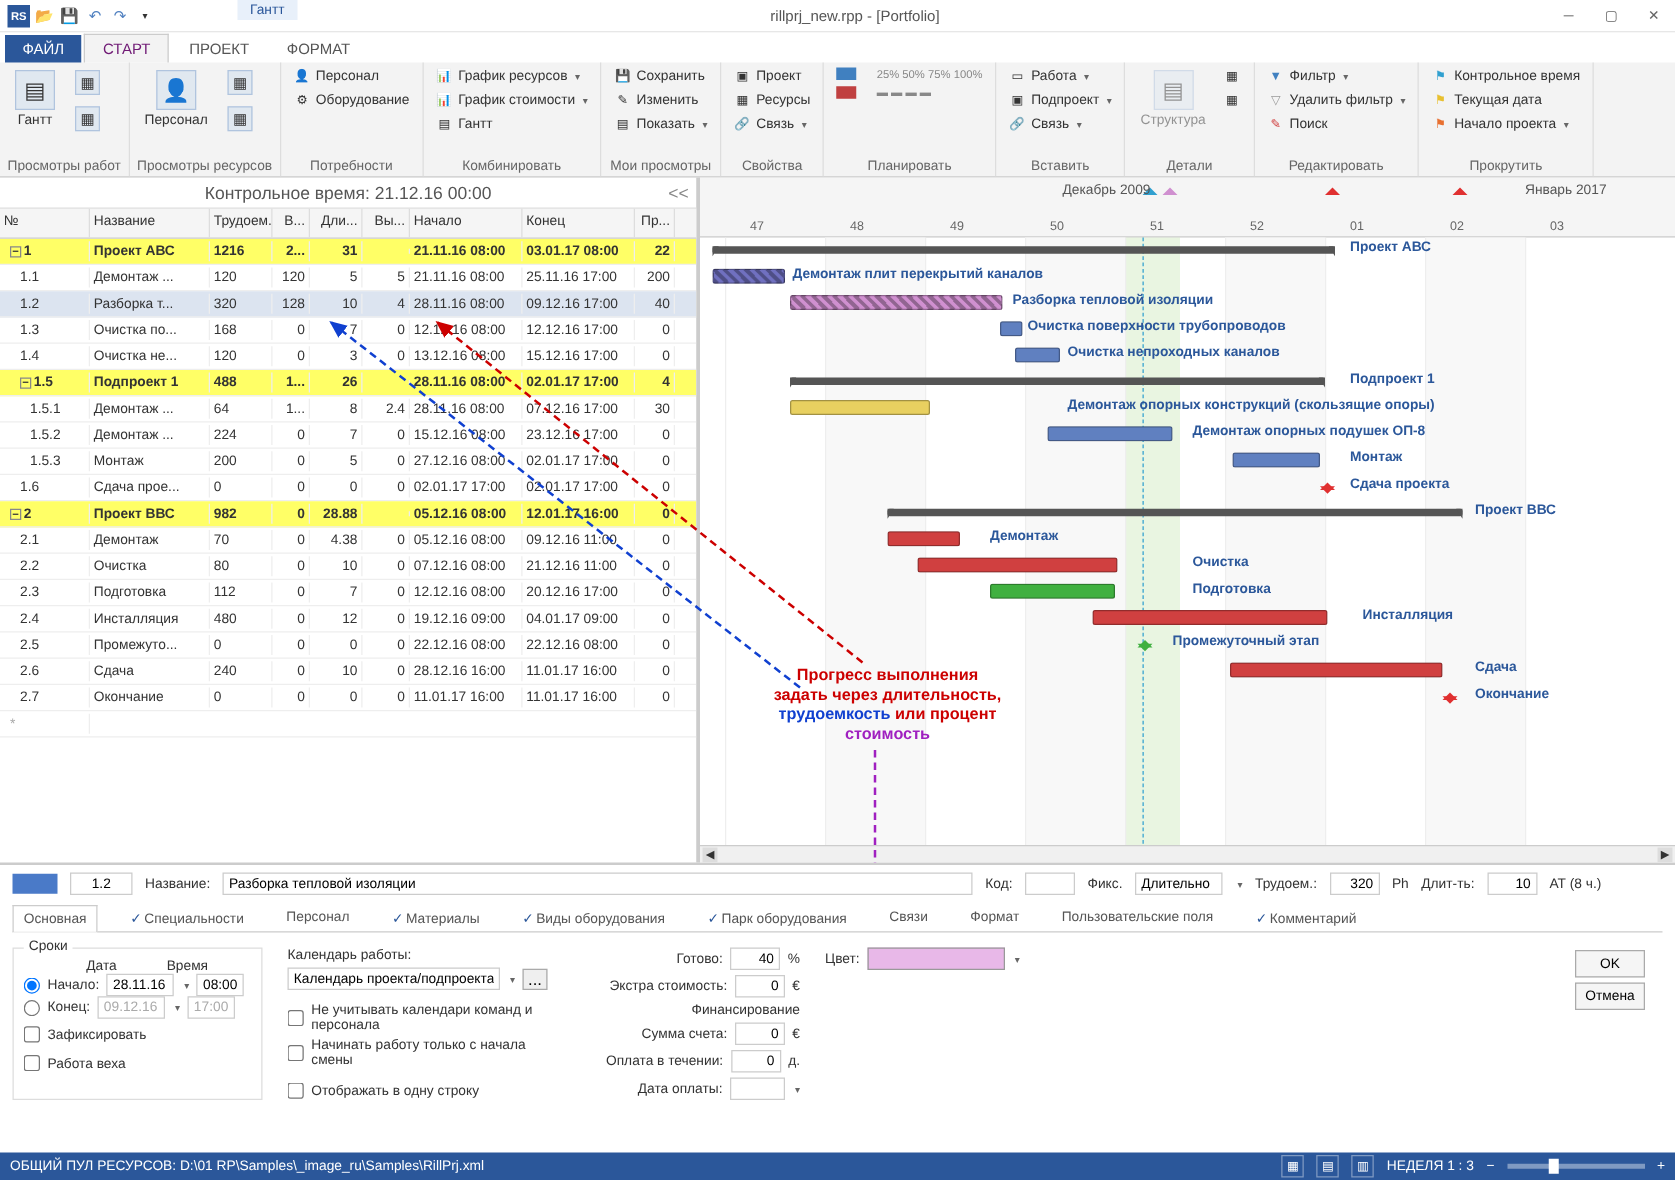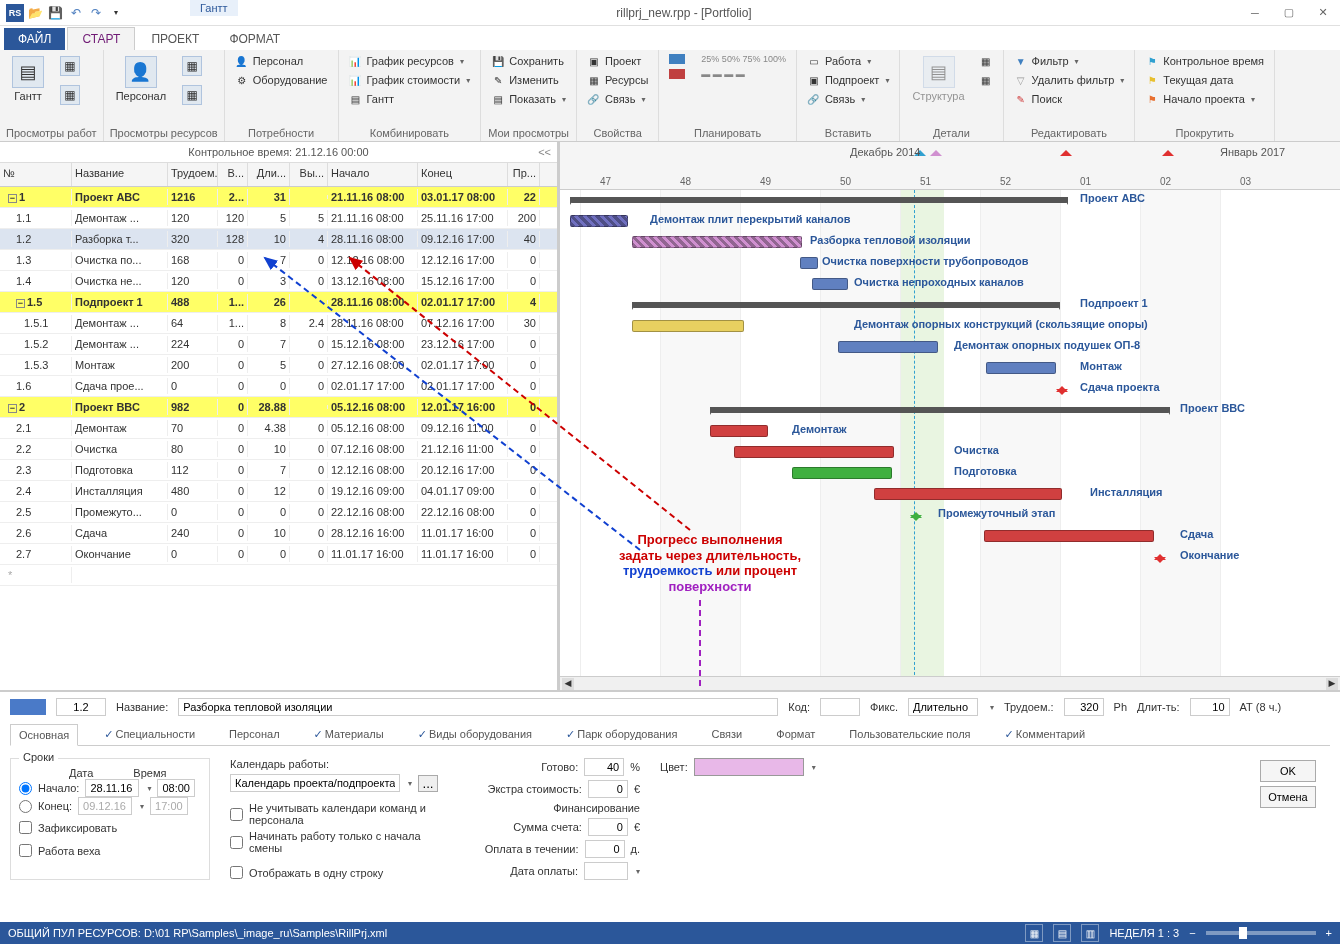--- a/index.html
+++ b/index.html
@@ -30,21 +30,21 @@
 .big-btn .icon.sm{width:20px;height:20px;font-size:12px;}
 .big-btn span{font-size:11px;}
 .small-btns{display:flex;flex-direction:column;gap:1px;}
 .small-btn{display:flex;align-items:center;gap:4px;padding:2px 4px;font-size:11px;cursor:pointer;white-space:nowrap;}
 .small-btn .icon{width:14px;height:14px;font-size:10px;display:inline-flex;align-items:center;justify-content:center;}
 .dd{font-size:8px;color:#666;margin-left:2px;}
 
 
 .main{display:flex;height:548px;}
 .grid-pane{width:560px;border-right:3px solid #ccc;display:flex;flex-direction:column;position:relative;}
-.grid-ctrltime{text-align:center;padding:4px;font-size:11px;color:#555;border-bottom:1px solid #ddd;position:relative;}
+.grid-ctrltime{text-align:center;padding:4px;font-size:14px;color:#555;border-bottom:1px solid #ddd;position:relative;}
 .grid-ctrltime .collapse{position:absolute;right:6px;top:4px;color:#888;}
 .grid-header{display:flex;border-bottom:1px solid #ccc;background:#f5f5f5;height:24px;}
 .gh{border-right:1px solid #ddd;padding:4px 3px;font-size:11px;overflow:hidden;white-space:nowrap;}
 .col-no{width:72px;}
 .col-name{width:96px;}
 .col-work{width:50px;text-align:left;}
 .col-done{width:30px;text-align:right;}
 .col-dur{width:42px;text-align:right;}
 .col-dd{width:38px;text-align:right;}
 .col-start{width:90px;}
@@ -566,21 +566,21 @@
       </div>
   </div>
 
   <div class="gantt-pane">
     <div class="gantt-header">
       <div class="marker diamond" style="left:354px;border-bottom-color:#30a0d0;top:2px"></div>
       <div class="marker diamond" style="left:370px;border-bottom-color:#d090d0;top:2px"></div>
       <div class="marker diamond" style="left:500px;border-bottom-color:#e03030;top:2px"></div>
       <div class="marker diamond" style="left:602px;border-bottom-color:#e03030;top:2px"></div>
       <div id="gantt-months">
-          <div class="month" style="left: 290px;">Декабрь 2014</div>
+          <div class="month" style="left: 290px;">Декабрь 2009</div>
           <div class="month" style="left: 660px;">Январь 2017</div>
         </div>
       <div id="gantt-weeks">
           <div class="week" style="left: 40px;">47</div>
           <div class="week" style="left: 120px;">48</div>
           <div class="week" style="left: 200px;">49</div>
           <div class="week" style="left: 280px;">50</div>
           <div class="week" style="left: 360px;">51</div>
           <div class="week" style="left: 440px;">52</div>
           <div class="week" style="left: 520px;">01</div>
@@ -596,21 +596,21 @@
         <div class="week-col" style="left: 180px; width: 80px;"></div>
         <div class="week-col alt" style="left: 260px; width: 80px;"></div>
         <div class="week-col" style="left: 340px; width: 80px;"></div>
         <div class="week-col alt" style="left: 420px; width: 80px;"></div>
         <div class="week-col" style="left: 500px; width: 80px;"></div>
         <div class="week-col alt" style="left: 580px; width: 80px;"></div>
         <div class="week-col" style="left: 660px; width: 80px;"></div>
         <div class="gbar summary" style="left: 10px; top: 7px; width: 498px;"></div>
         <div class="gbar-label" style="left: 520px; top: 2px;">Проект АВС</div>
         <div class="gbar" style="left: 10px; top: 25px; width: 58px; background: repeating-linear-gradient(45deg, rgba(0, 0, 0, 0.3) 0px, rgba(0, 0, 0, 0.3) 3px, transparent 3px, transparent 6px) rgb(112, 112, 192); border: 1px solid rgba(0, 0, 0, 0.3);"></div>
-        <div class="gbar-label" style="left: 90px; top: 23px;">Демонтаж  плит перекрытий каналов</div>
+        <div class="gbar-label" style="left: 74px; top: 23px;">Демонтаж  плит перекрытий каналов</div>
         <div class="gbar" style="left: 72px; top: 46px; width: 170px; background: repeating-linear-gradient(45deg, rgba(0, 0, 0, 0.3) 0px, rgba(0, 0, 0, 0.3) 3px, transparent 3px, transparent 6px) rgb(208, 144, 208); border: 1px solid rgba(0, 0, 0, 0.3);"></div>
         <div class="gbar-label" style="left: 250px; top: 44px;">Разборка тепловой изоляции</div>
         <div class="gbar" style="left: 240px; top: 67px; width: 18px; background: rgb(96, 128, 192); border: 1px solid rgba(0, 0, 0, 0.3);"></div>
         <div class="gbar-label" style="left: 262px; top: 65px;">Очистка поверхности трубопроводов</div>
         <div class="gbar" style="left: 252px; top: 88px; width: 36px; background: rgb(96, 128, 192); border: 1px solid rgba(0, 0, 0, 0.3);"></div>
         <div class="gbar-label" style="left: 294px; top: 86px;">Очистка непроходных каналов</div>
         <div class="gbar summary" style="left: 72px; top: 112px; width: 428px;"></div>
         <div class="gbar-label" style="left: 520px; top: 107px;">Подпроект 1</div>
         <div class="gbar" style="left: 72px; top: 130px; width: 112px; background: rgb(232, 208, 96); border: 1px solid rgba(0, 0, 0, 0.3);"></div>
         <div class="gbar-label" style="left: 294px; top: 128px;">Демонтаж опорных конструкций (скользящие опоры)</div>
@@ -660,21 +660,21 @@
       </marker>
   </defs>
   <line x1="690" y1="530" x2="350" y2="258" stroke="#c00" stroke-width="2" stroke-dasharray="6,4" marker-end="url(#ah-red)"></line>
   <line x1="640" y1="550" x2="265" y2="258" stroke="#1040d0" stroke-width="2" stroke-dasharray="6,4" marker-end="url(#ah-blue)"></line>
   <line x1="700" y1="600" x2="700" y2="748" stroke="#a020c0" stroke-width="2" stroke-dasharray="6,4" marker-end="url(#ah-mag)"></line>
 </svg>
 <div class="annot-text" style="left:590px;top:532px;width:240px;z-index:51">
   <div style="color:#c00">Прогресс выполнения</div>
   <div><span style="color:#c00">задать через длительность,</span></div>
   <div><span style="color:#1040d0">трудоемкость</span><span style="color:#c00"> или процент</span></div>
-  <div style="color:#a020c0">поверхности</div>
+  <div style="color:#a020c0">стоимость</div>
 </div>
 
 <div class="form-area">
   <div class="form-top">
     <div class="blue-box"></div>
     <input type="text" style="width: 50px; text-align: center;" value="1.2">
     <label>Название:</label>
     <input type="text" style="width: 600px;" value="Разборка тепловой изоляции">
     <label>Код:</label>
     <input type="text" style="width: 40px;">

